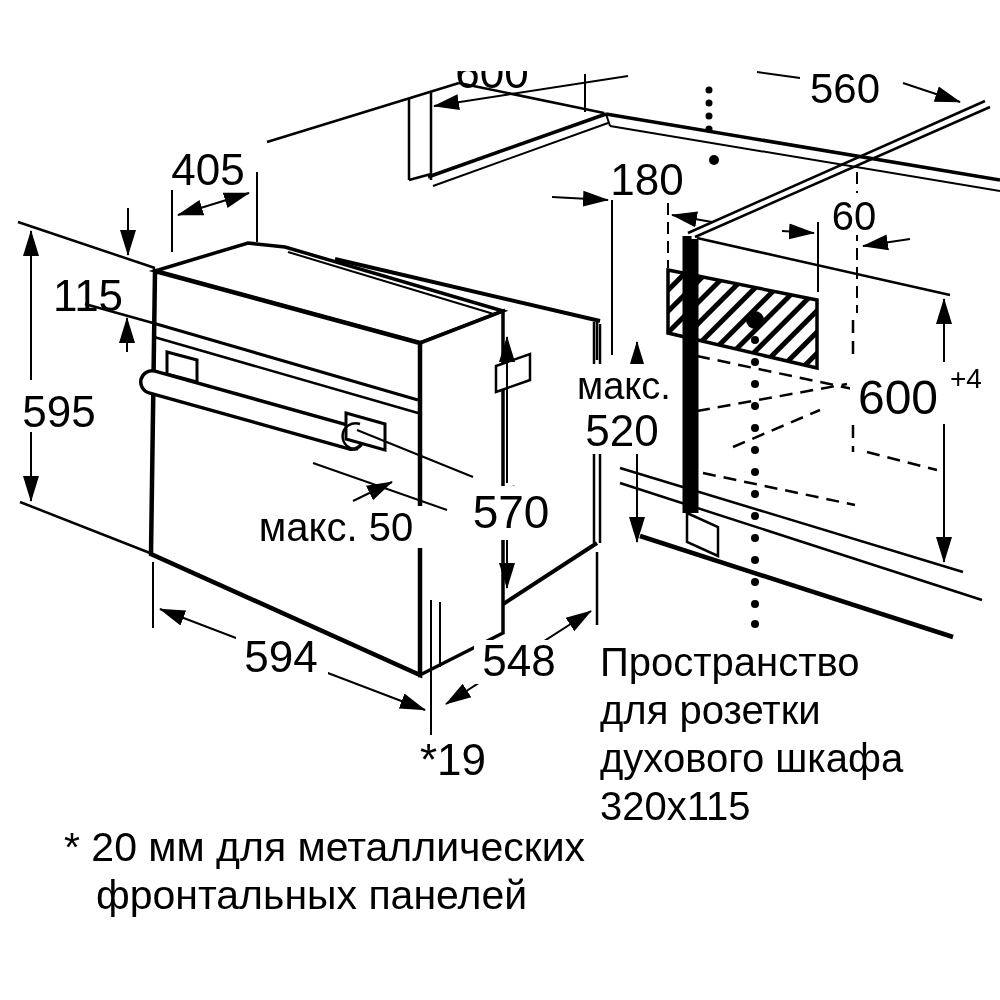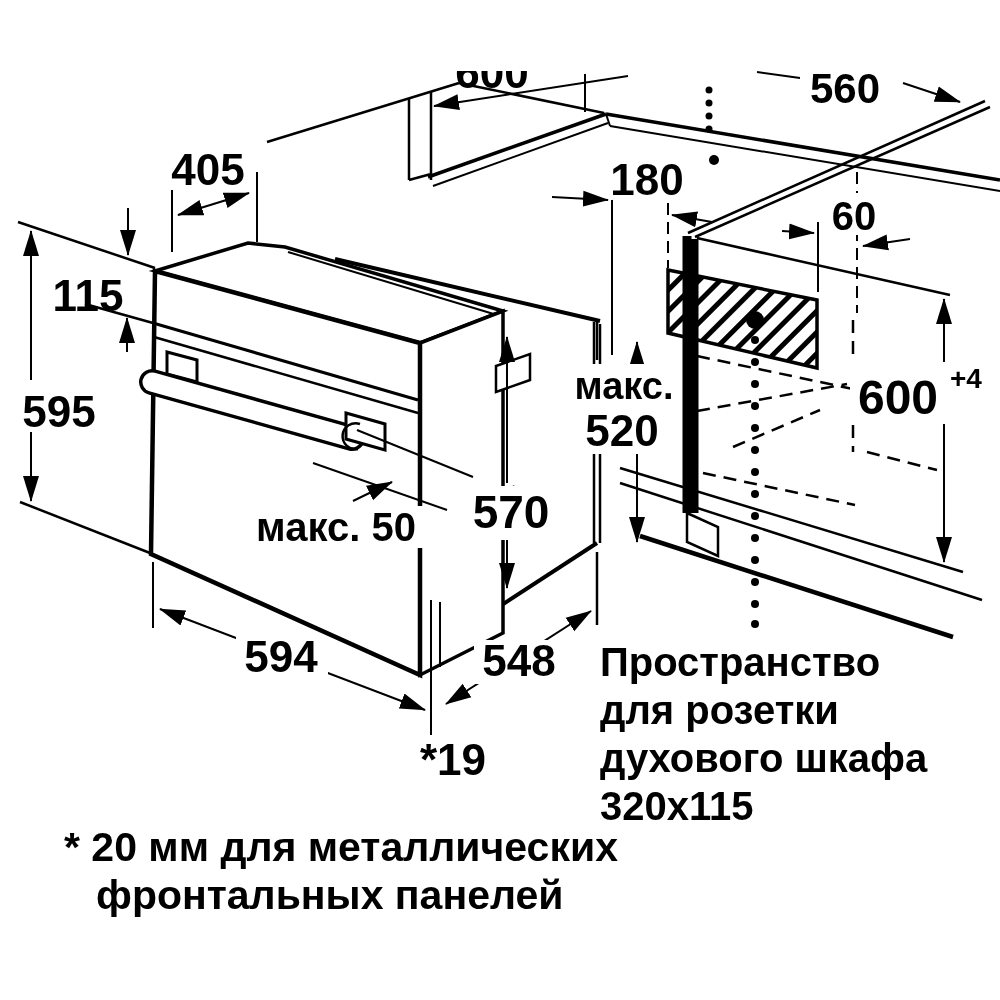--- a/index.html
+++ b/index.html
@@ -1,16 +1,16 @@
 <!DOCTYPE html>
 <html><head>
 <meta charset="utf-8">
 <style>
   html,body{margin:0;padding:0;background:#fff;}
-  .stage{position:relative;width:1000px;height:1000px;background:#3b82f6;overflow:hidden;font-weight:bold;}
+  .stage{position:relative;width:1000px;height:1000px;background:#3b82f6;overflow:hidden;}
   svg{display:block;}
   svg text{font-family:"Liberation Sans","DejaVu Sans",sans-serif;fill:#000;}
   .t44{font-size:44px;}
   .t46{font-size:46px;}
   .t48{font-size:48px;}
   .t42{font-size:42px;}
   .t40{font-size:40px;}
   .t41{font-size:41px;}
   .t38{font-size:38px;}
   .t28{font-size:28px;}

